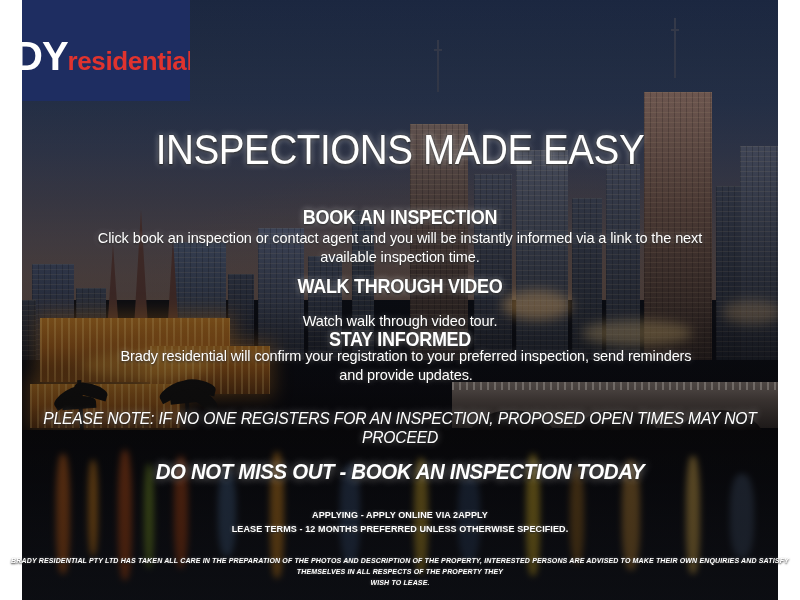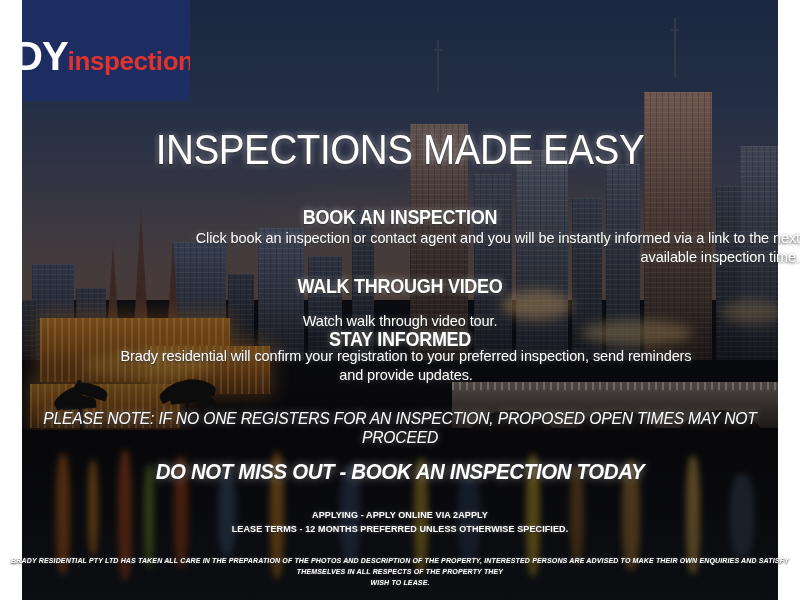--- a/index.html
+++ b/index.html
@@ -184,21 +184,21 @@
     font-size:20px; font-weight:700; letter-spacing:-.3px;
     transform:scaleX(.9);
   }
   .sec-body{
     font-size:14.5px; font-weight:400; line-height:19px;
     letter-spacing:-.1px;
     text-shadow:0 0 6px rgba(255,255,255,.40), 0 1px 3px rgba(0,0,0,.9);
   }
 
   #h-book   { top:206px; }
-  #b-book   { top:229px;text-align:right; }
+  #b-book   { top:229px; }
   #h-video  { top:275px; }
   #b-video  { top:312px; }
   #h-stay   { top:328px; }
   #b-stay   { top:347px;padding-left:12px; }
 
   .note{
     top:409px;
     font-size:16.5px; font-style:italic; font-weight:400;
     letter-spacing:-.2px;
     transform:scaleX(.95);
@@ -317,21 +317,21 @@
       <div class="refl" style="left:600px; top:30px;  height:110px; background:#c08a3a; width:18px;"></div>
       <div class="refl" style="left:664px; top:26px;  height:118px; background:#e2b452;"></div>
       <div class="refl" style="left:708px; top:44px;  height:84px;  background:#5a7090; width:24px; opacity:.55;"></div>
     </div>
 
     <div class="scrim"></div>
   </div>
 
   <div class="logo-box">
     <div class="logo-text">
-      <span class="logo-mark">DY</span><span class="logo-word">inspection</span>
+      <span class="logo-mark">DY</span><span class="logo-word">residential</span>
     </div>
   </div>
 
   <div class="content">
 
     <div class="txt hero">INSPECTIONS MADE EASY</div>
 
     <div class="txt sec-head" id="h-book">BOOK AN INSPECTION</div>
     <div class="txt sec-body" id="b-book">Click book an inspection  or contact agent and you will be instantly  informed via a link  to the next
 available  inspection  time.</div>

